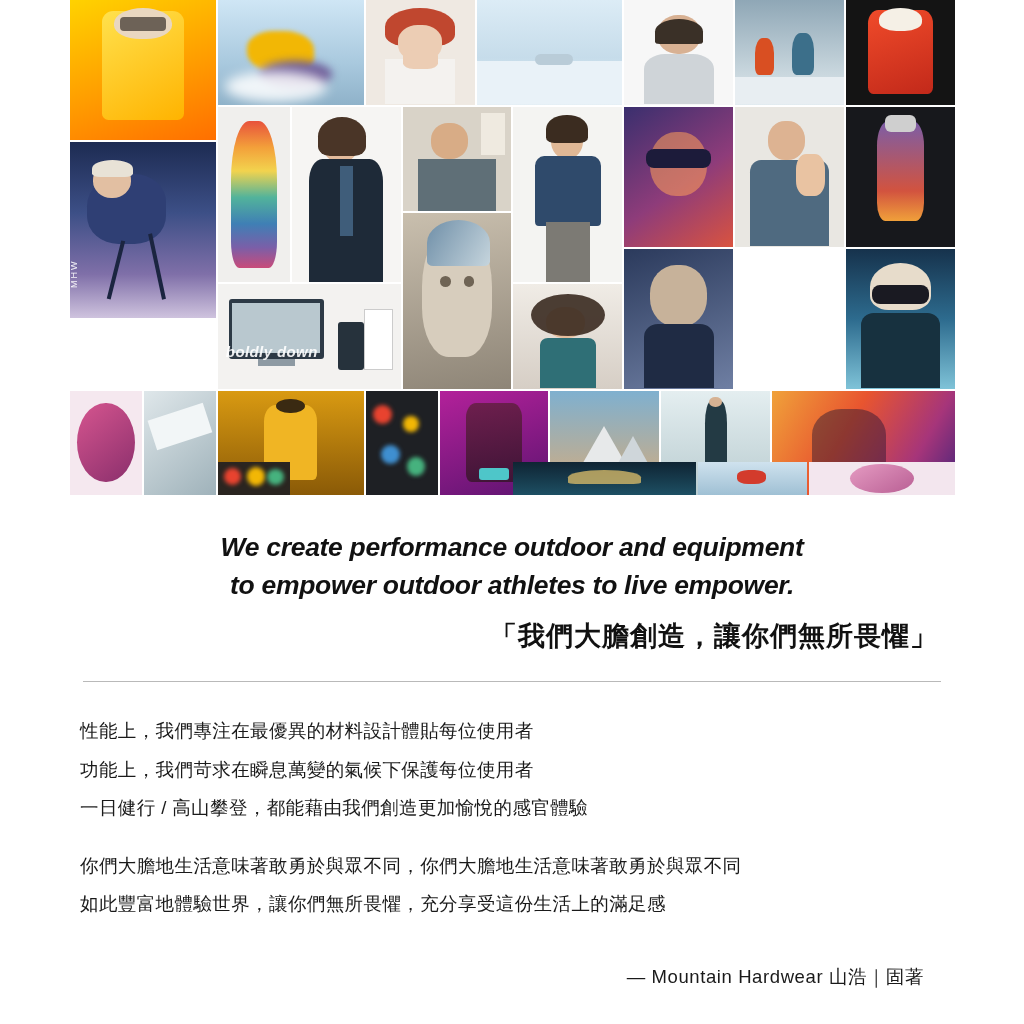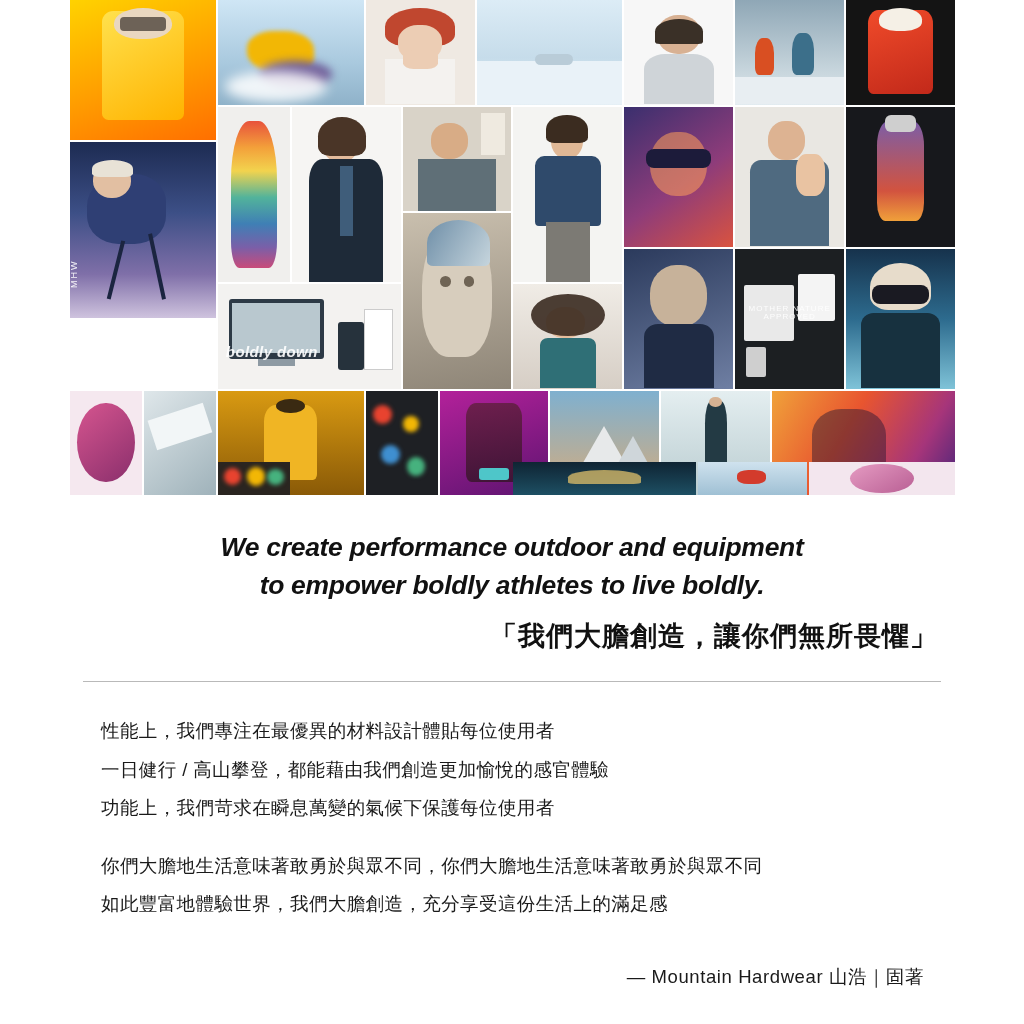--- a/index.html
+++ b/index.html
@@ -110,21 +110,21 @@
     letter-spacing: 1px;
     color: #111111;
   }
   .rule {
     width: 858px;
     margin: 27px auto 0 auto;
     border-top: 1px solid #b9b9b9;
   }
   .body-block {
     margin: 30px 0 0 0;
-    padding-left: 101px;
+    padding-left: 80px;
     padding-right: 70px;
     font-size: 18.5px;
     line-height: 2.08;
     letter-spacing: 0.4px;
     color: #1a1a1a;
   }
   .body-block p { margin: 0; }
   .body-block .gap { height: 19px; }
   .signature {
     margin-top: 36px;
@@ -254,26 +254,20 @@
       <div style="position:absolute;left:30%;top:22%;width:36%;height:30%;background:#e5bd9c;border-radius:46%;"></div>
       <div style="position:absolute;left:16%;top:10%;width:68%;height:40%;background:#3a2a20;border-radius:50%;opacity:0.9;"></div>
       <div style="position:absolute;left:24%;top:52%;width:52%;height:48%;background:#2f6f76;border-radius:14% 14% 0 0;"></div>
     </div>
 
     <div class="tile" style="grid-column:16/19; grid-row:8/12; background:linear-gradient(160deg,#2b3a5c,#6f7fa3);">
       <div style="position:absolute;left:24%;top:12%;width:52%;height:44%;background:#c7b29a;border-radius:46%;"></div>
       <div style="position:absolute;left:18%;top:54%;width:64%;height:46%;background:#1f2b44;border-radius:20% 20% 0 0;"></div>
     </div>
 
-    <div class="tile" style="grid-column:19/22; grid-row:8/12; background:#1c1f22;">
-      <div style="position:absolute;left:8%;top:26%;width:46%;height:40%;background:#e9e9e9;border-radius:2px;"></div>
-      <div style="position:absolute;left:58%;top:18%;width:34%;height:34%;background:#f4f4f4;border-radius:2px;"></div>
-      <div style="position:absolute;left:10%;top:70%;width:18%;height:22%;background:#cfcfcf;border-radius:2px;"></div>
-      <div class="lbl center">MOTHER NATURE APPROVED</div>
-    </div>
 
     <div class="tile" style="grid-column:22/25; grid-row:8/12; background:linear-gradient(180deg,#16324c 0%,#2d6b8e 50%,#7fc3d8 100%);">
       <div style="position:absolute;left:22%;top:10%;width:56%;height:34%;background:#e7dccb;border-radius:50% 50% 30% 30%;"></div>
       <div style="position:absolute;left:24%;top:26%;width:52%;height:14%;background:#1a1a22;border-radius:8px;"></div>
       <div style="position:absolute;left:14%;top:46%;width:72%;height:54%;background:#17313f;border-radius:16% 16% 0 0;"></div>
     </div>
 
     <div class="tile" style="grid-column:5/9; grid-row:12/15; background:linear-gradient(180deg,#d99a12,#8a5a07);">
       <div style="position:absolute;left:32%;top:14%;width:36%;height:72%;background:#f0b524;border-radius:22% 22% 8% 8%;"></div>
       <div style="position:absolute;left:40%;top:8%;width:20%;height:14%;background:#3a2a12;border-radius:50%;"></div>
@@ -334,34 +328,34 @@
     <div class="tile" style="grid-column:21/25; grid-row:14/15; background:#f3e6ee;">
       <div style="position:absolute;left:28%;top:6%;width:44%;height:88%;border-radius:50%;background:linear-gradient(150deg,#e59bc2,#b95f94);"></div>
     </div>
 
   </div>
 
   <div class="content">
 
     <h1 class="headline">
       <span>We create performance outdoor and equipment</span>
-      <span class="l2">to empower boldly athletes to live boldly.</span>
+      <span class="l2">to empower outdoor athletes to live empower.</span>
     </h1>
 
     <div class="headline-zh">「我們大膽創造，讓你們無所畏懼」</div>
 
     <div class="rule"></div>
 
     <div class="body-block">
       <p>性能上，我們專注在最優異的材料設計體貼每位使用者</p>
+      <p>功能上，我們苛求在瞬息萬變的氣候下保護每位使用者</p>
       <p>一日健行 / 高山攀登，都能藉由我們創造更加愉悅的感官體驗</p>
-      <p>功能上，我們苛求在瞬息萬變的氣候下保護每位使用者</p>
       <div class="gap"></div>
       <p>你們大膽地生活意味著敢勇於與眾不同，你們大膽地生活意味著敢勇於與眾不同</p>
-      <p>如此豐富地體驗世界，我們大膽創造，充分享受這份生活上的滿足感</p>
+      <p>如此豐富地體驗世界，讓你們無所畏懼，充分享受這份生活上的滿足感</p>
     </div>
 
     <div class="signature">
       <div class="brand">— Mountain Hardwear 山浩｜固著</div>
     </div>
 
   </div>
 
 </div>
 

